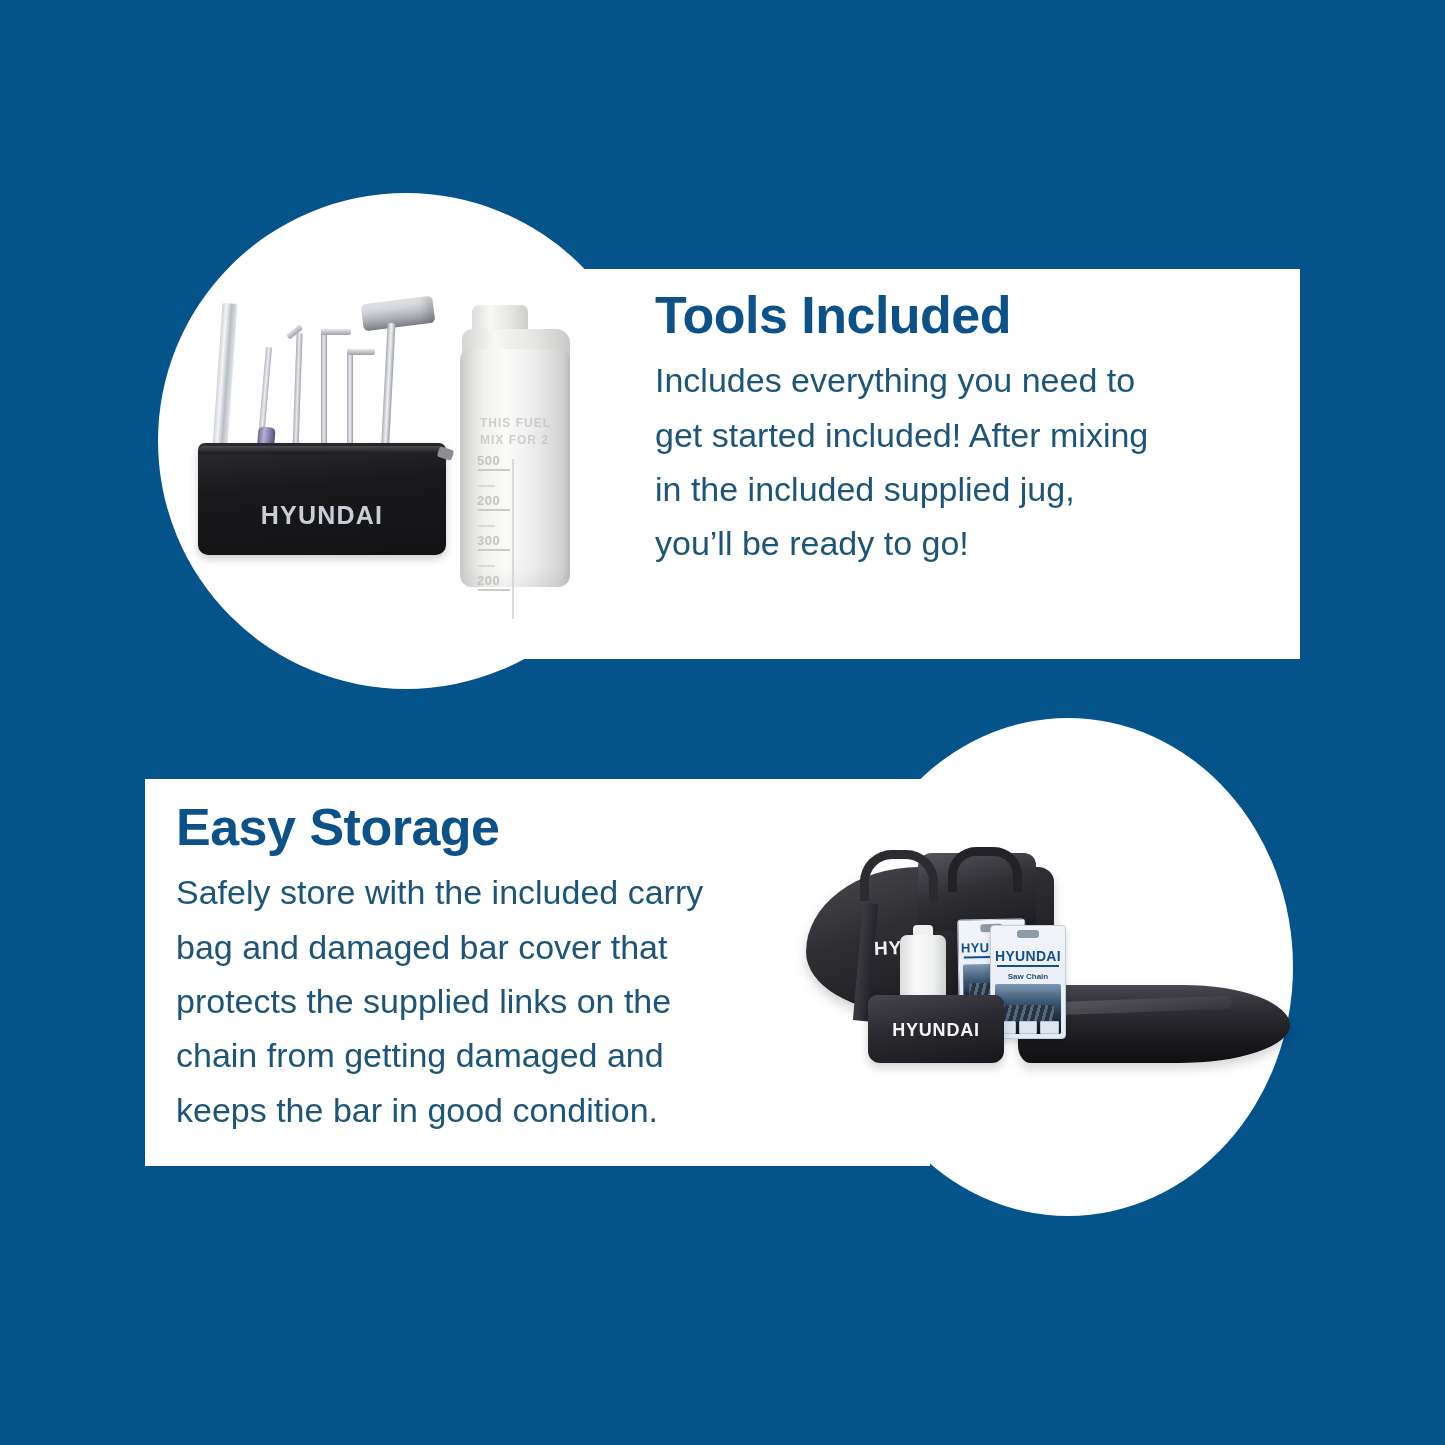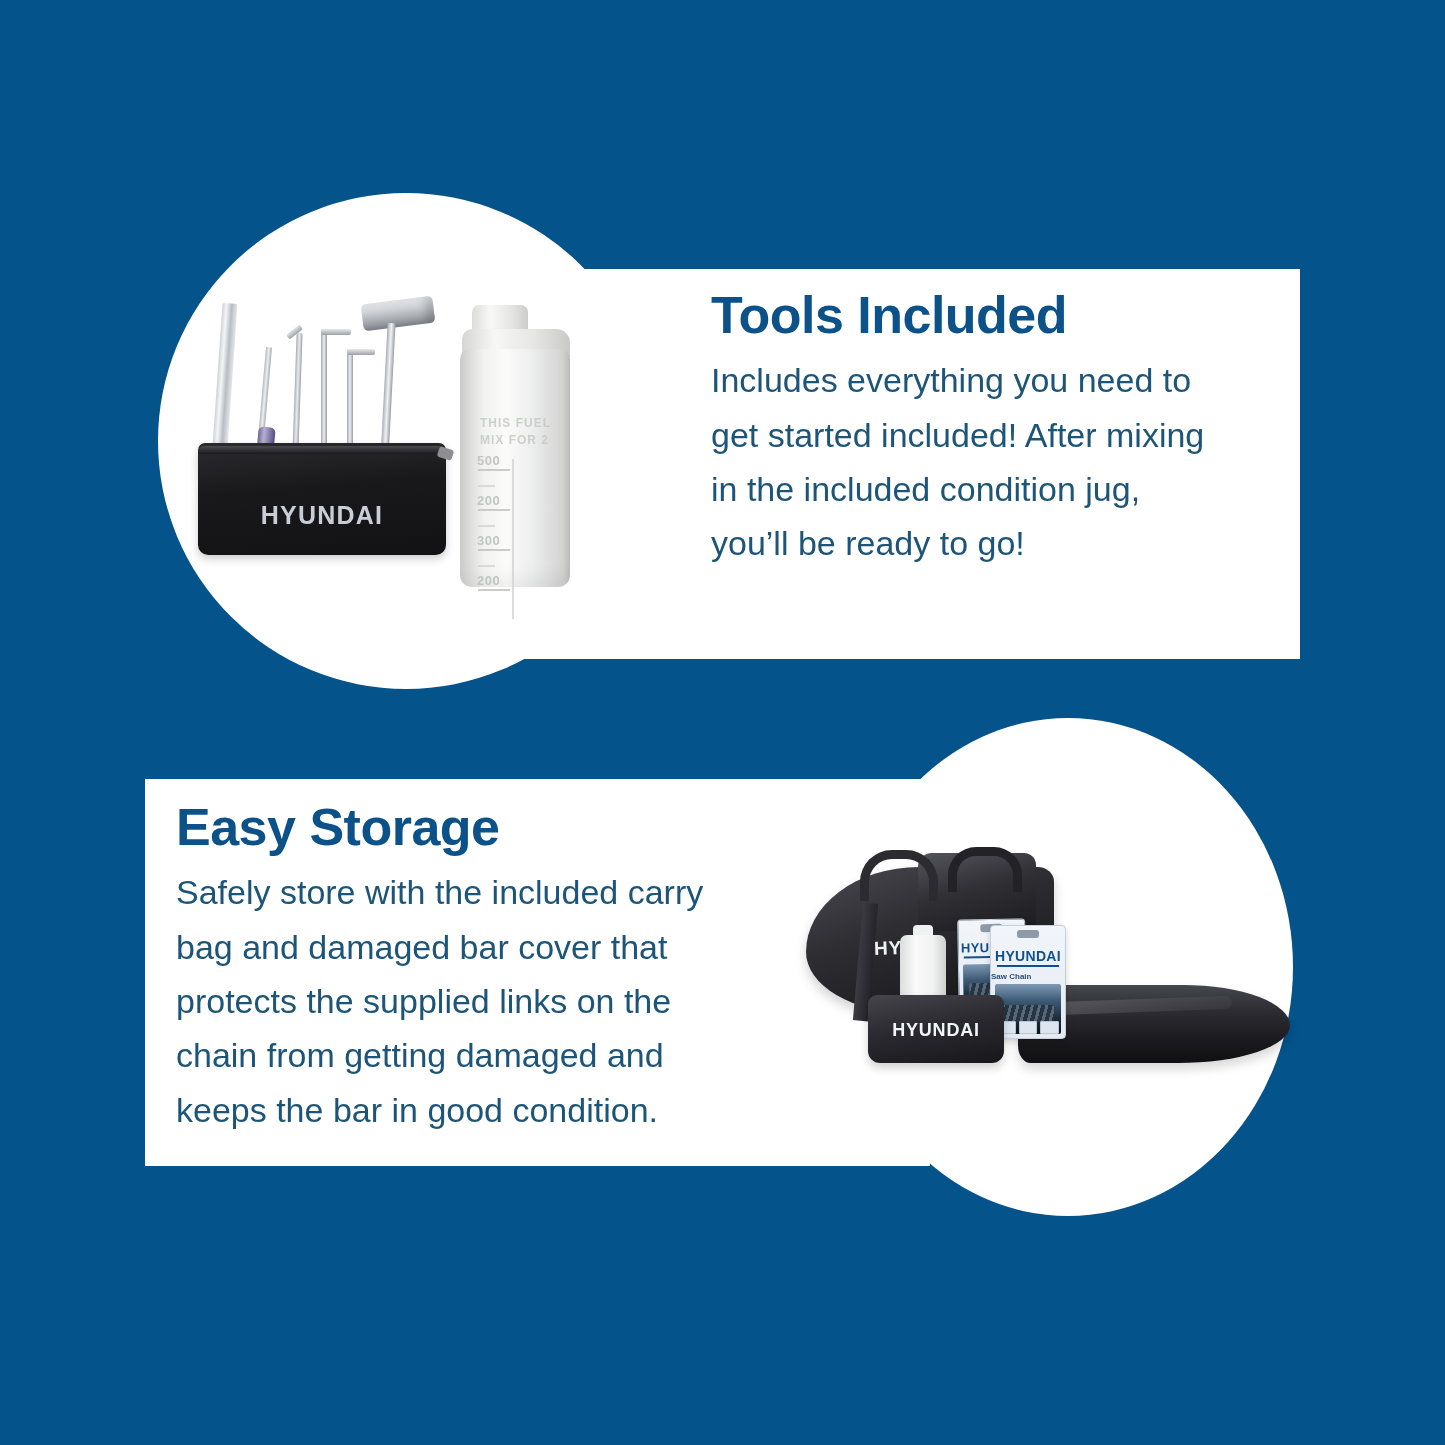--- a/index.html
+++ b/index.html
@@ -26,21 +26,21 @@
     position: absolute;
     background: #ffffff;
   }
 
   
   #card-tools-circle { left: 158px; top: 193px; width: 496px; height: 496px; }
   #card-tools-rect   { left: 400px; top: 269px; width: 900px; height: 390px; }
 
   #tools-text {
     position: absolute;
-    left: 711px;
+    left: 655px;
     top: 288px;
     width: 580px;
   }
 
   
   #card-storage-circle { left: 843px; top: 718px; width: 450px; height: 498px; }
   #card-storage-rect   { left: 145px; top: 779px; width: 785px; height: 387px; }
 
   #storage-text {
     position: absolute;
@@ -427,20 +427,21 @@
   .pack-rule {
     position: absolute;
     left: 8%;
     width: 84%;
     height: 2px;
     background: #11508f;
   }
   .pack-sub {
     position: absolute;
     left: 0; right: 0;
+    text-align: center;
     color: #2a4f73;
     font-family: "Liberation Sans", sans-serif;
     font-size: 8px;
     font-weight: bold;
   }
   .pack-photo {
     position: absolute;
     left: 6%;
     width: 88%;
     background: linear-gradient(180deg, #7d98b4 0%, #3b5974 35%, #1b2b3c 70%, #0d1620 100%);
@@ -549,21 +550,21 @@
         <div class="jug-tick" style="top:240px"></div>
       </div>
     </div>
   </div>
 
   <div id="tools-text">
     <h2 class="headline">Tools Included</h2>
     <p class="body-copy">
       <span class="ln">Includes everything you need to</span>
       <span class="ln">get started included! After mixing</span>
-      <span class="ln">in the included condition jug,</span>
+      <span class="ln">in the included supplied jug,</span>
       <span class="ln">you’ll be ready to go!</span>
     </p>
   </div>
 
   <div id="card-storage-circle" class="card-circle"></div>
   <div id="card-storage-rect" class="card-rect"></div>
 
   <div id="storage-text">
     <h2 class="headline">Easy Storage</h2>
     <p class="body-copy">

